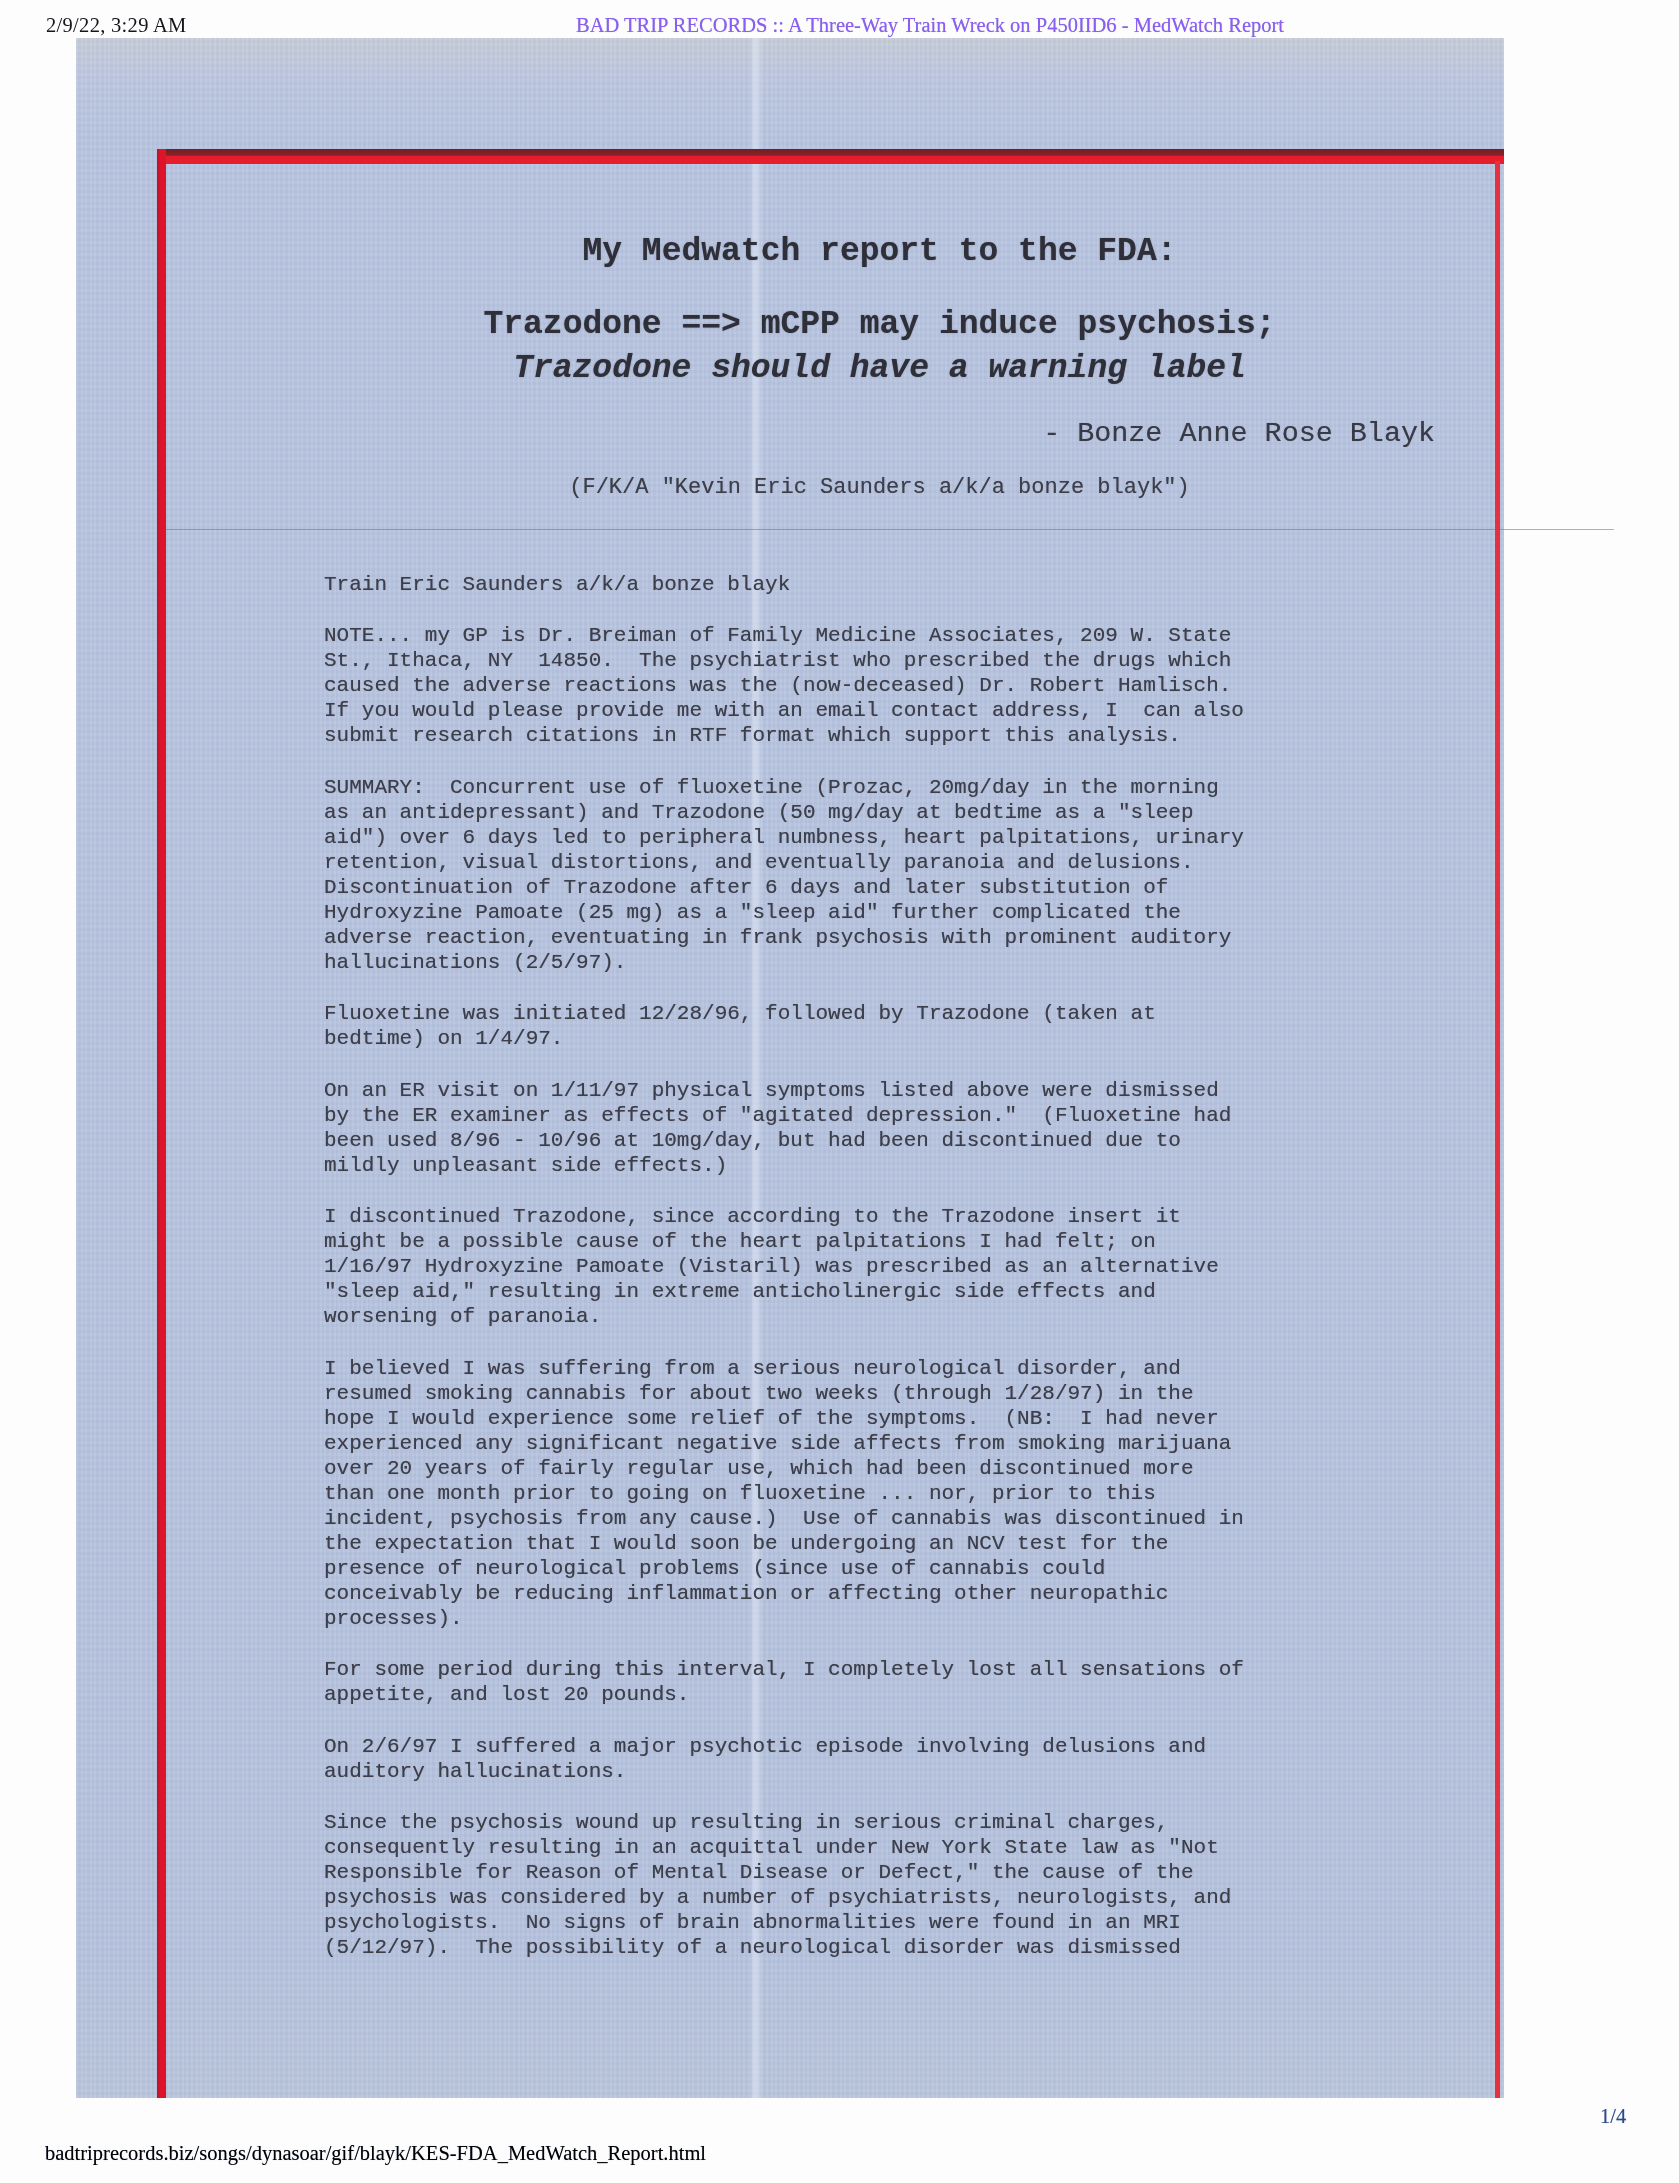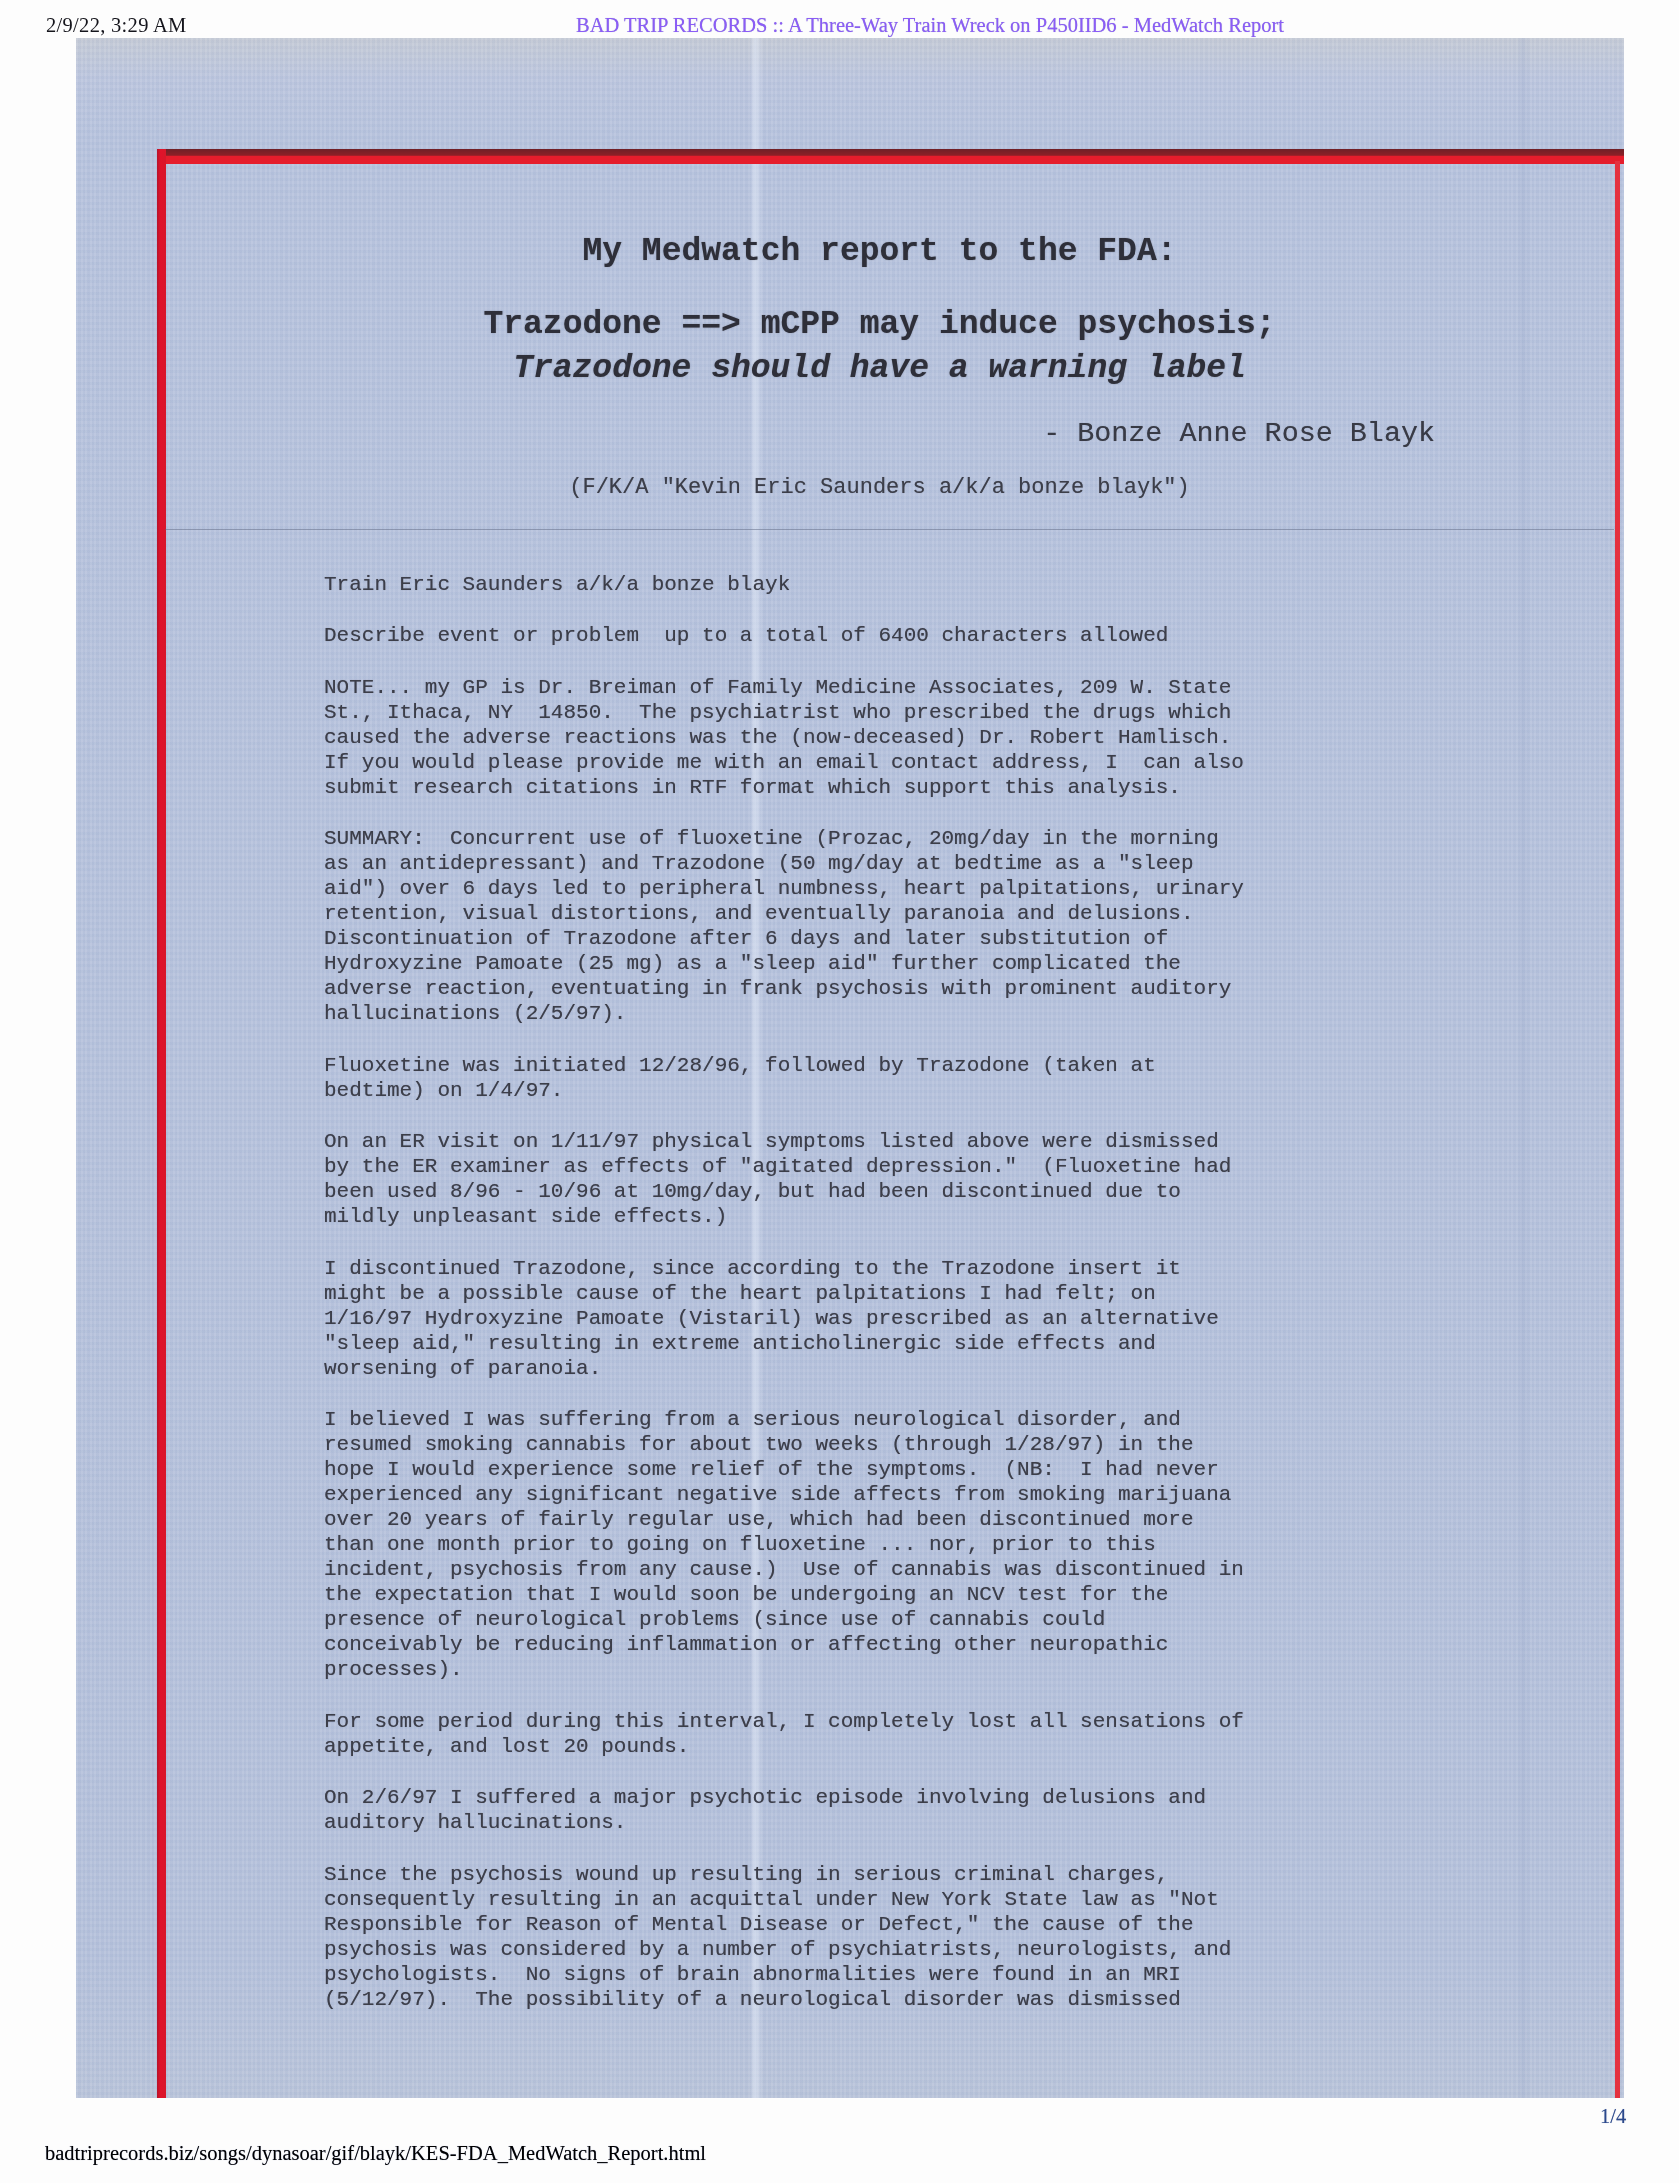--- a/index.html
+++ b/index.html
@@ -34,21 +34,21 @@
   }
   .pf-pagenum {
     position: absolute; left: 1600px; top: 2104px;
     font: 20.5px/24px "Liberation Serif", serif;
     color: #2c498c; text-shadow: 0 0 0.7px rgba(44,73,140,0.5);
   }
 
   
   .scan-page {
     position: absolute; left: 76px; top: 38px;
-    width: 1548px; height: 2060px;
+    width: 1428px; height: 2060px;
     background:
       linear-gradient(90deg, rgba(255,255,255,0) 674px, rgba(233,240,252,0.55) 679px, rgba(255,255,255,0) 687px),
       linear-gradient(90deg, rgba(255,255,255,0) 1441px, rgba(150,165,200,0.22) 1446px, rgba(255,255,255,0) 1454px),
       repeating-linear-gradient(90deg, rgba(255,255,255,0.06) 0 2px, rgba(125,145,185,0.05) 2px 4.6px),
       repeating-linear-gradient(0deg, rgba(255,255,255,0.04) 0 2.6px, rgba(120,140,180,0.04) 2.6px 6px),
       linear-gradient(180deg, #c6cbd6 0px, #bcc6de 40px, #b7c3dd 99px, #b5c1db 1919px, #b9c4da 100%);
   }
 
   
   .frame-top {
@@ -139,21 +139,20 @@
 
 
     <div class="doc-author">- Bonze Anne Rose Blayk</div>
 
     <div class="doc-aka">(F/K/A "Kevin Eric Saunders a/k/a bonze blayk")</div>
 
     <hr class="doc-divider">
 
     <div class="doc-body">
       <p>Train Eric Saunders a/k/a bonze blayk</p>
-      <p>Describe event or problem  up to a total of 6400 characters allowed</p>
       <p>NOTE... my GP is Dr. Breiman of Family Medicine Associates, 209 W. State
 St., Ithaca, NY  14850.  The psychiatrist who prescribed the drugs which
 caused the adverse reactions was the (now-deceased) Dr. Robert Hamlisch.
 If you would please provide me with an email contact address, I  can also
 submit research citations in RTF format which support this analysis.</p>
       <p>SUMMARY:  Concurrent use of fluoxetine (Prozac, 20mg/day in the morning
 as an antidepressant) and Trazodone (50 mg/day at bedtime as a "sleep
 aid") over 6 days led to peripheral numbness, heart palpitations, urinary
 retention, visual distortions, and eventually paranoia and delusions.
 Discontinuation of Trazodone after 6 days and later substitution of

